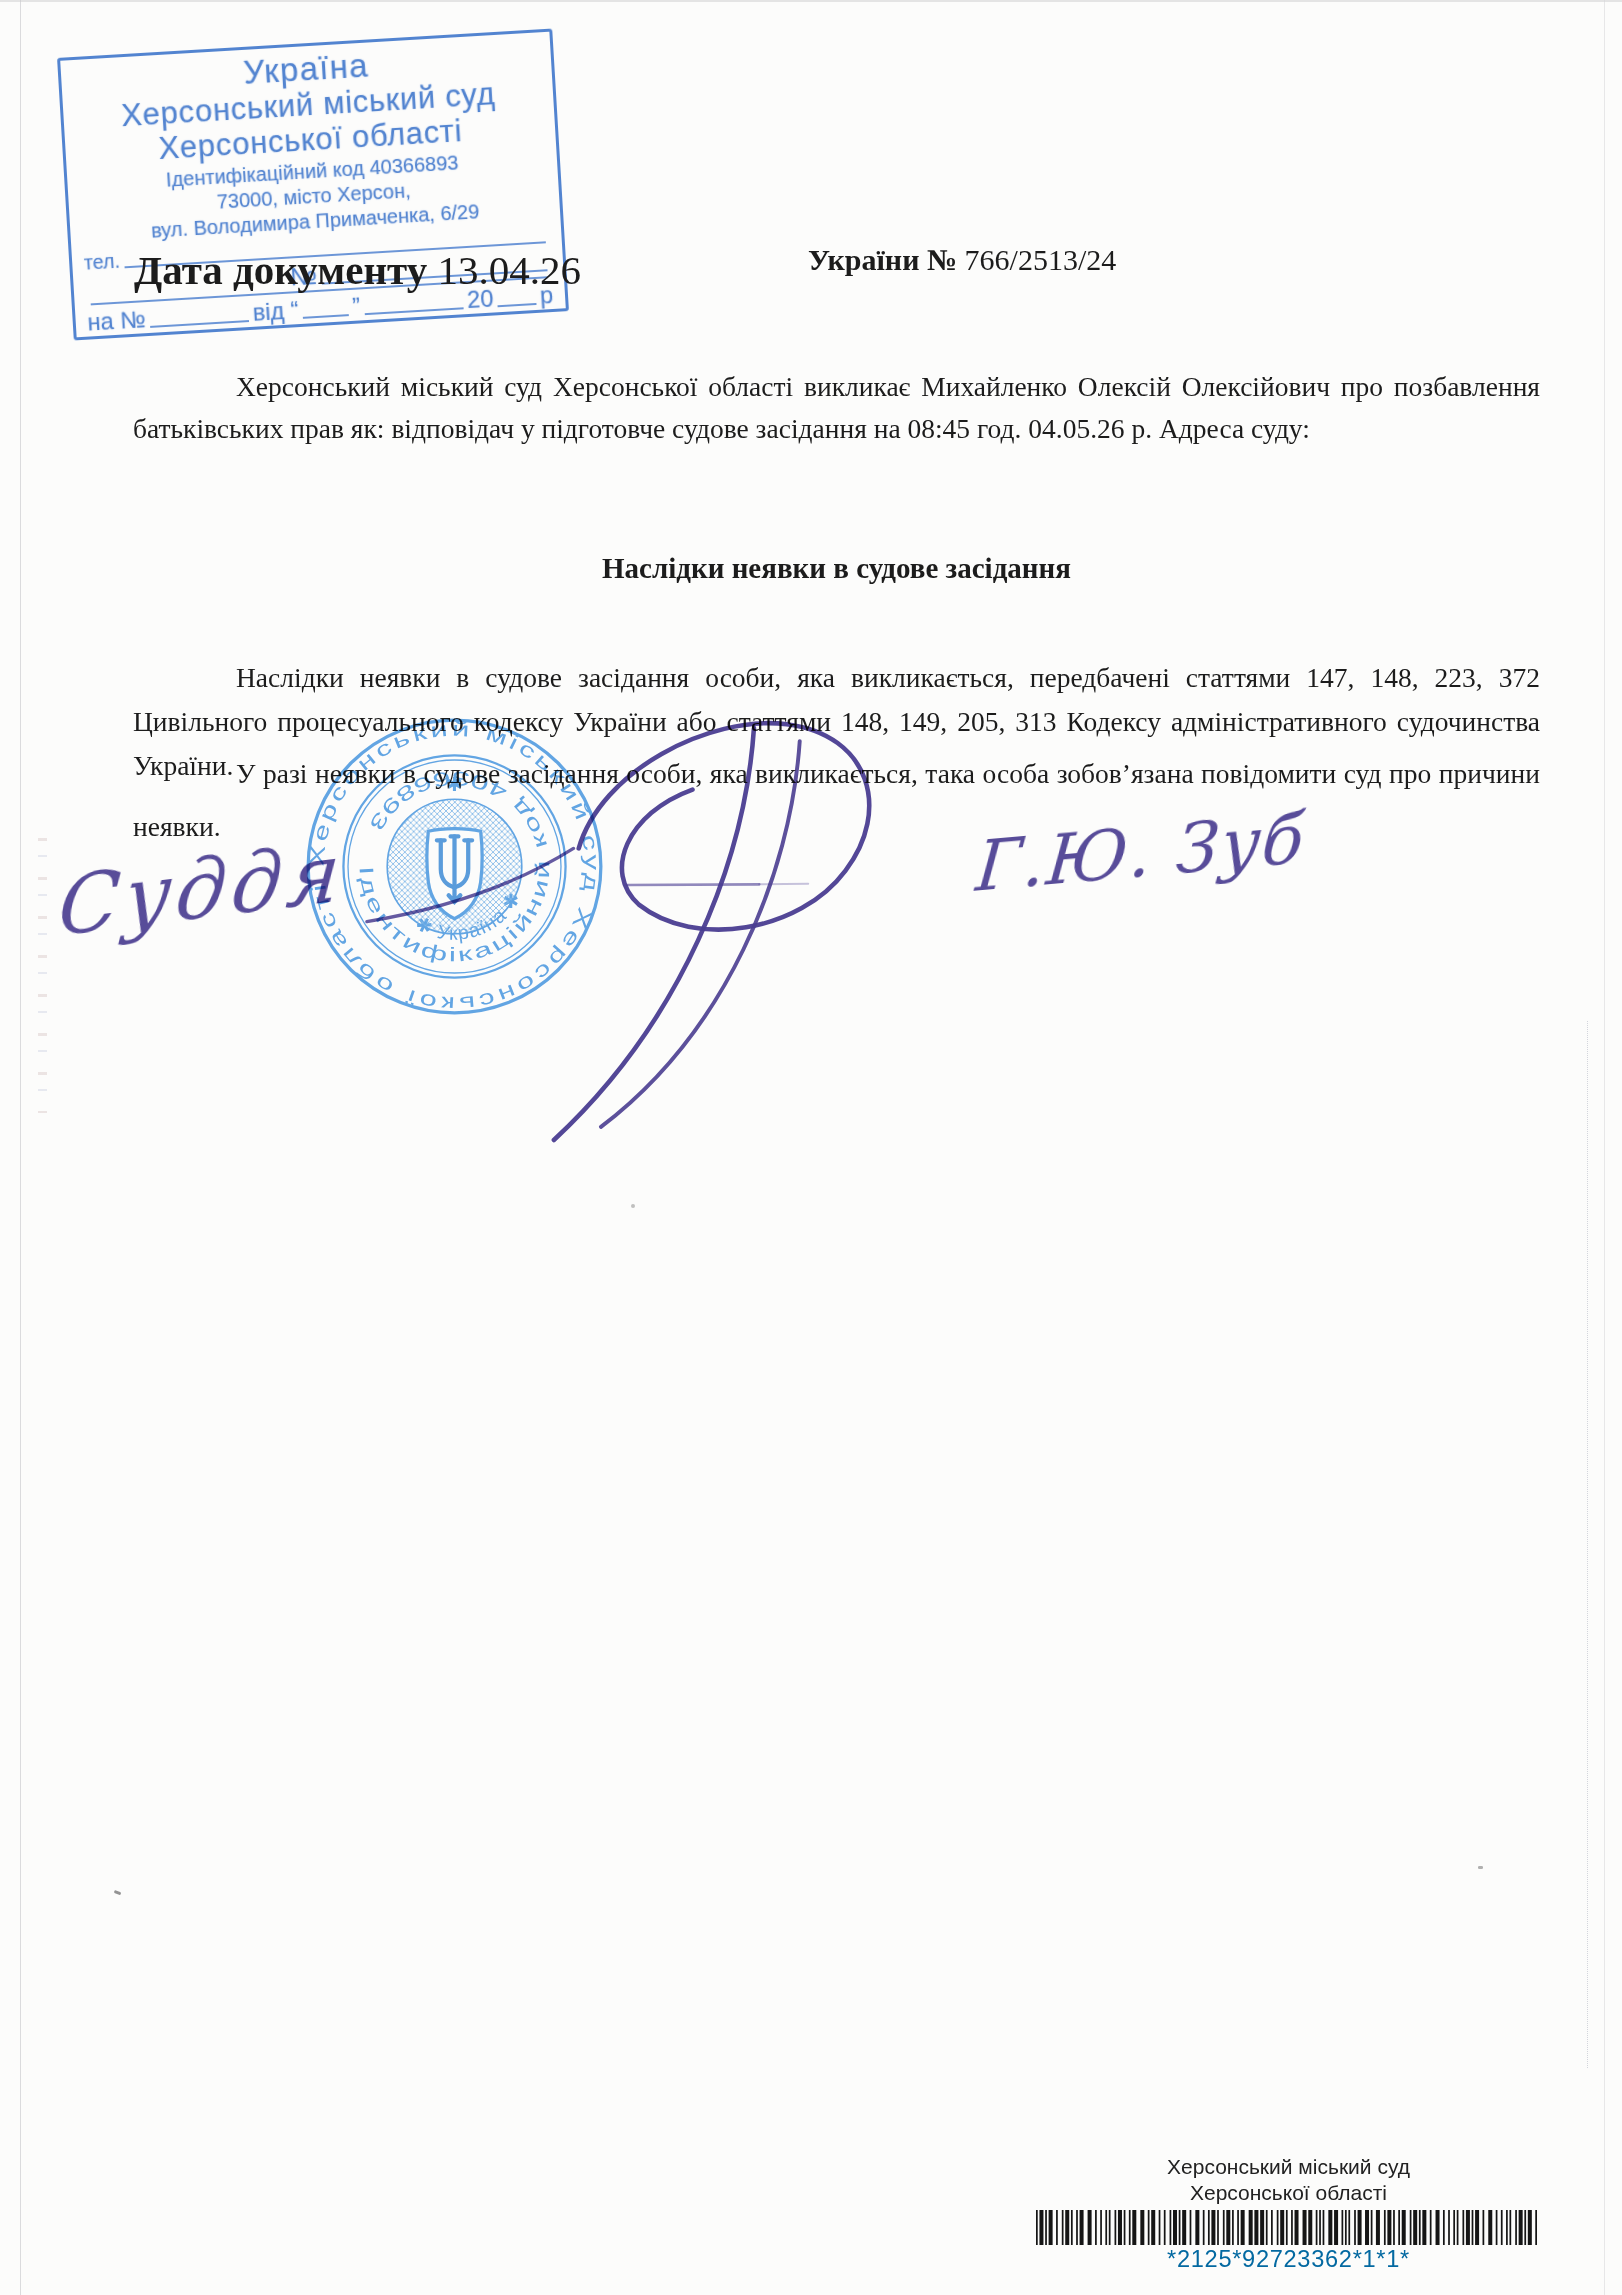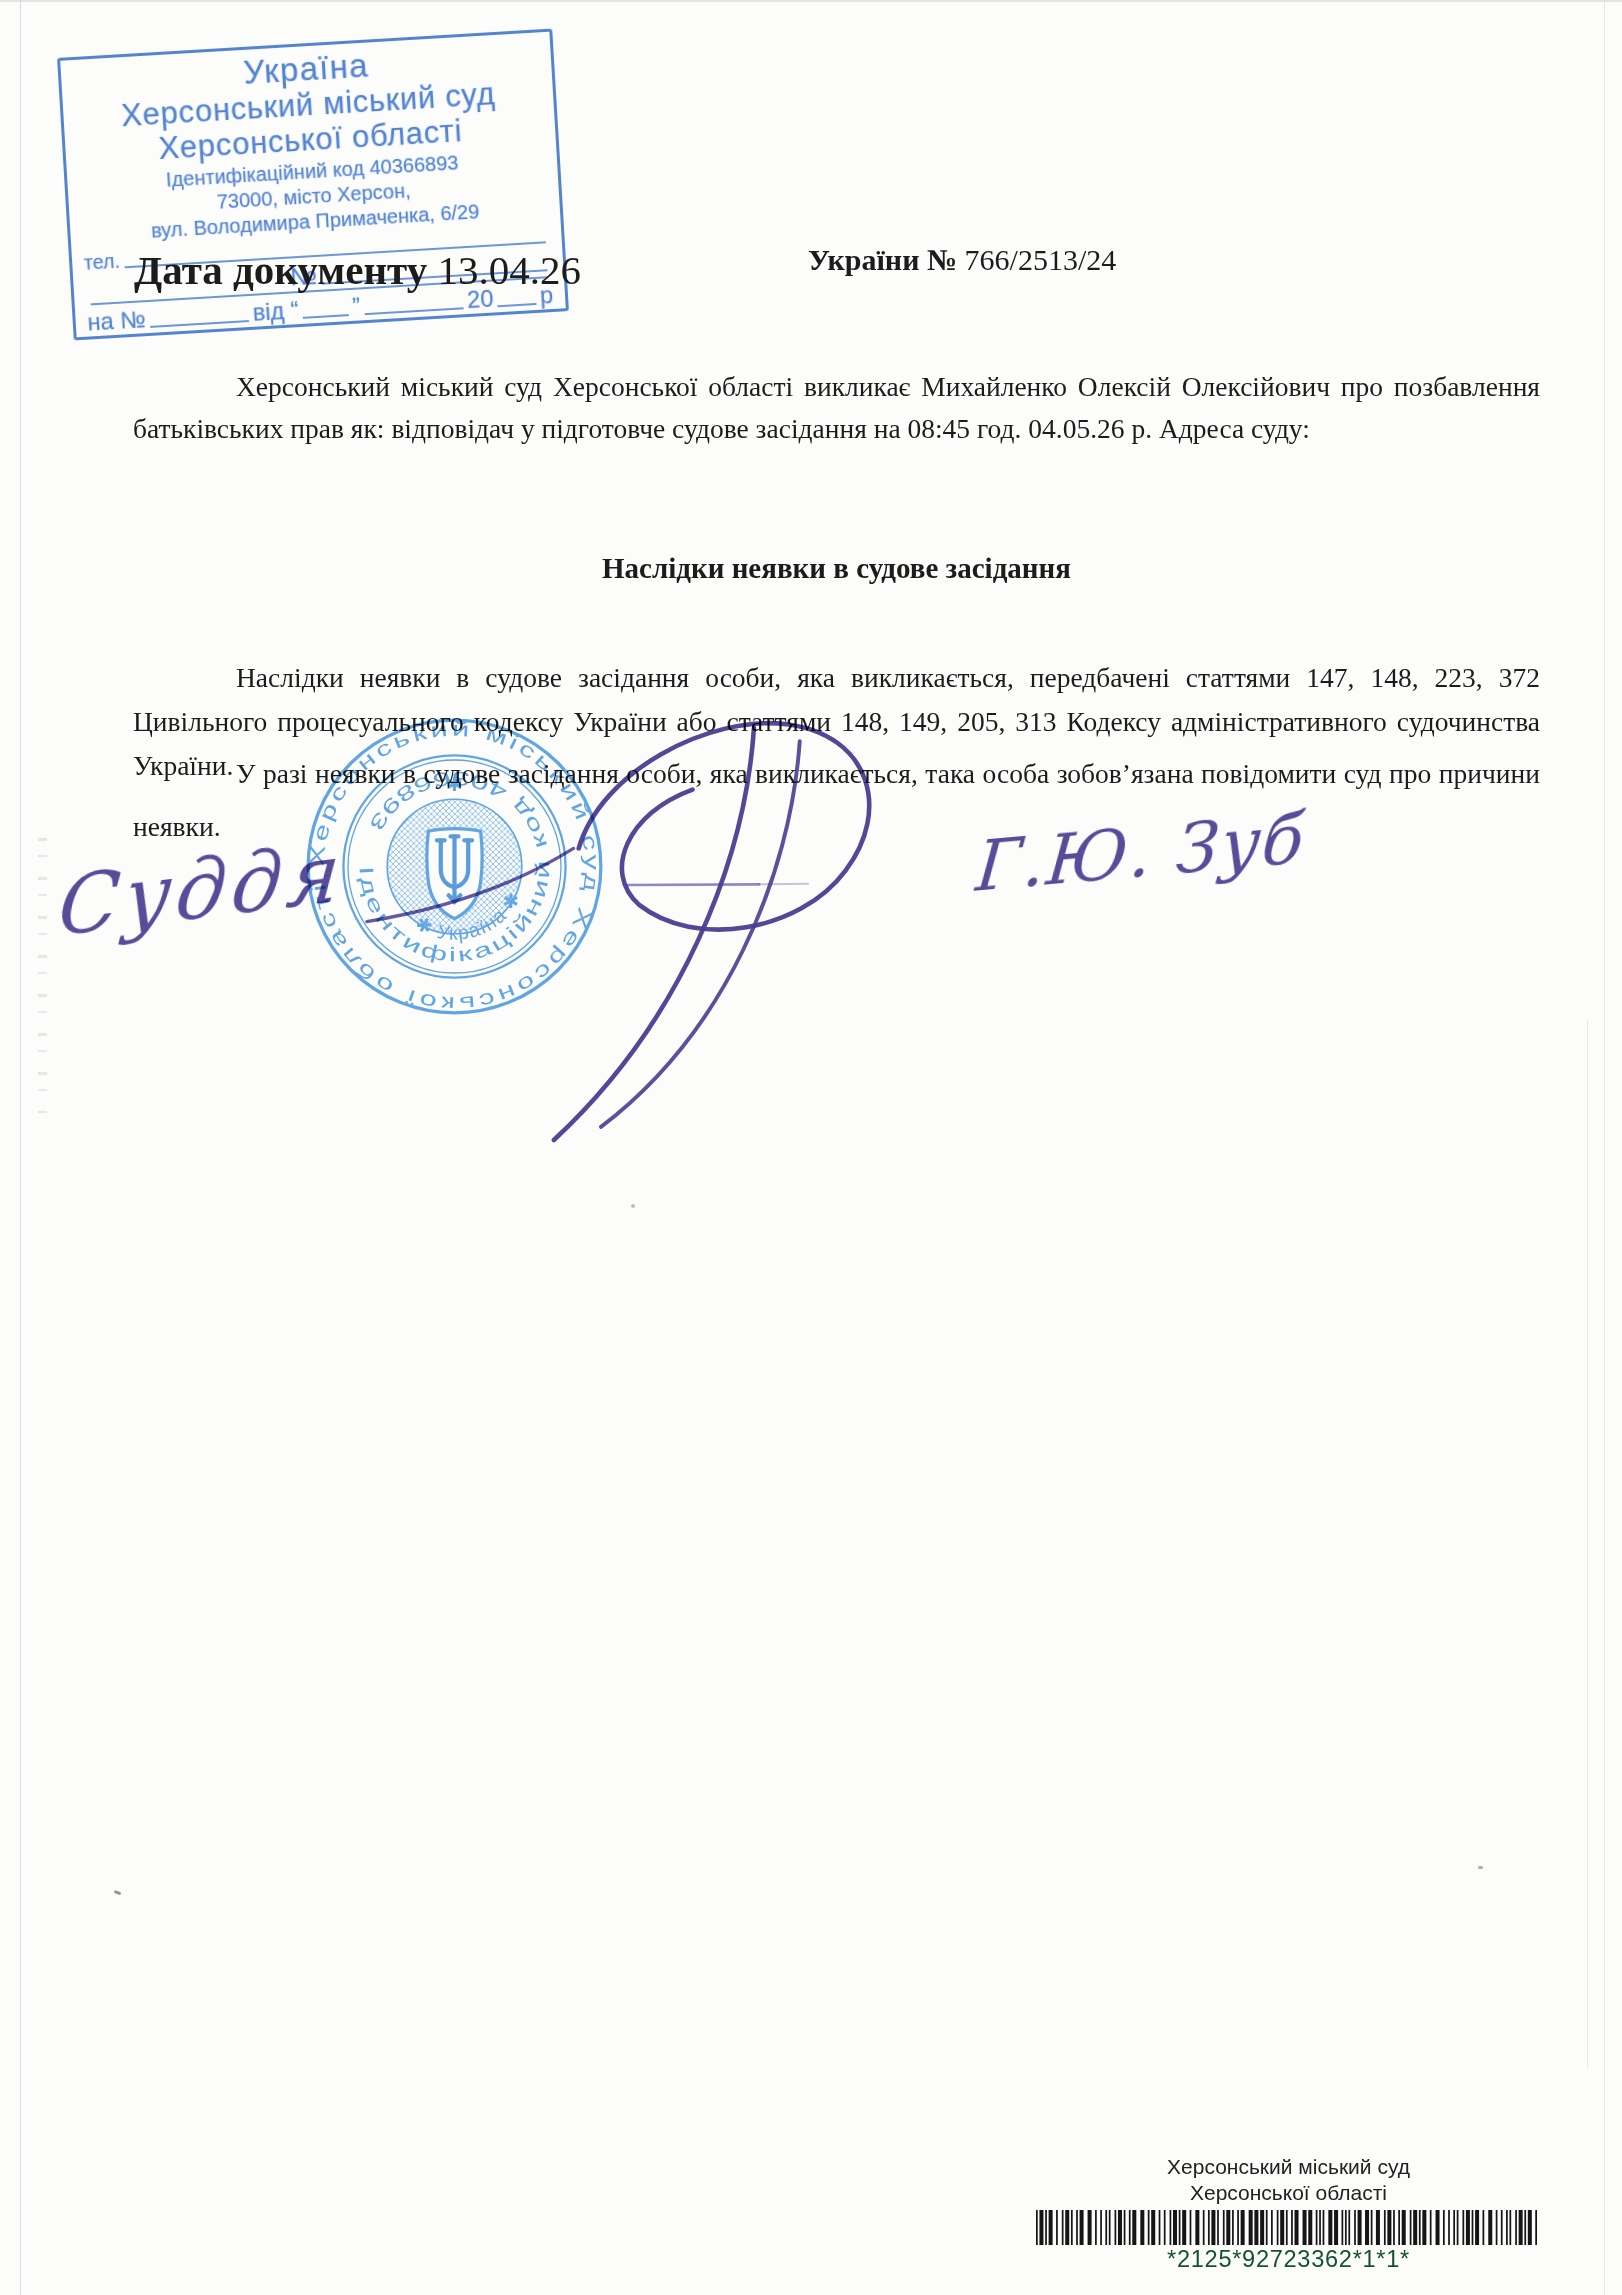--- a/index.html
+++ b/index.html
@@ -69,21 +69,21 @@
         transform:rotate(-7deg) skewX(-12deg);opacity:.92;filter:blur(0.3px);}
   .hand-name{left:976px;top:813px;font-size:68px;letter-spacing:2px;
         transform:rotate(-5deg) skewX(-10deg);opacity:.92;filter:blur(0.3px);}
   .sig-svg{position:absolute;left:0;top:681px;width:1623px;height:510px;z-index:6;
         mix-blend-mode:multiply;}
   
   .footer{position:absolute;left:1027px;top:2154px;width:523px;text-align:center;
         font-family:"Liberation Sans", sans-serif;z-index:2;}
   .footer-line{font-size:21px;line-height:26px;color:#222;}
   .barcode{display:block;margin:3.9px auto 0 auto;width:505px;height:35px;}
-  .barcode-digits{font-size:23.6px;letter-spacing:0.7px;color:#14532d;margin-top:1.3px;
+  .barcode-digits{font-size:23.6px;letter-spacing:0.7px;color:#0369a1;margin-top:1.3px;
         font-family:"Liberation Sans", sans-serif;}
 </style>
 </head>
 <body>
 
 <div class="page">
 
   <div class="edge-top"></div>
   <div class="edge-left"></div>
   <div class="edge-right"></div>

